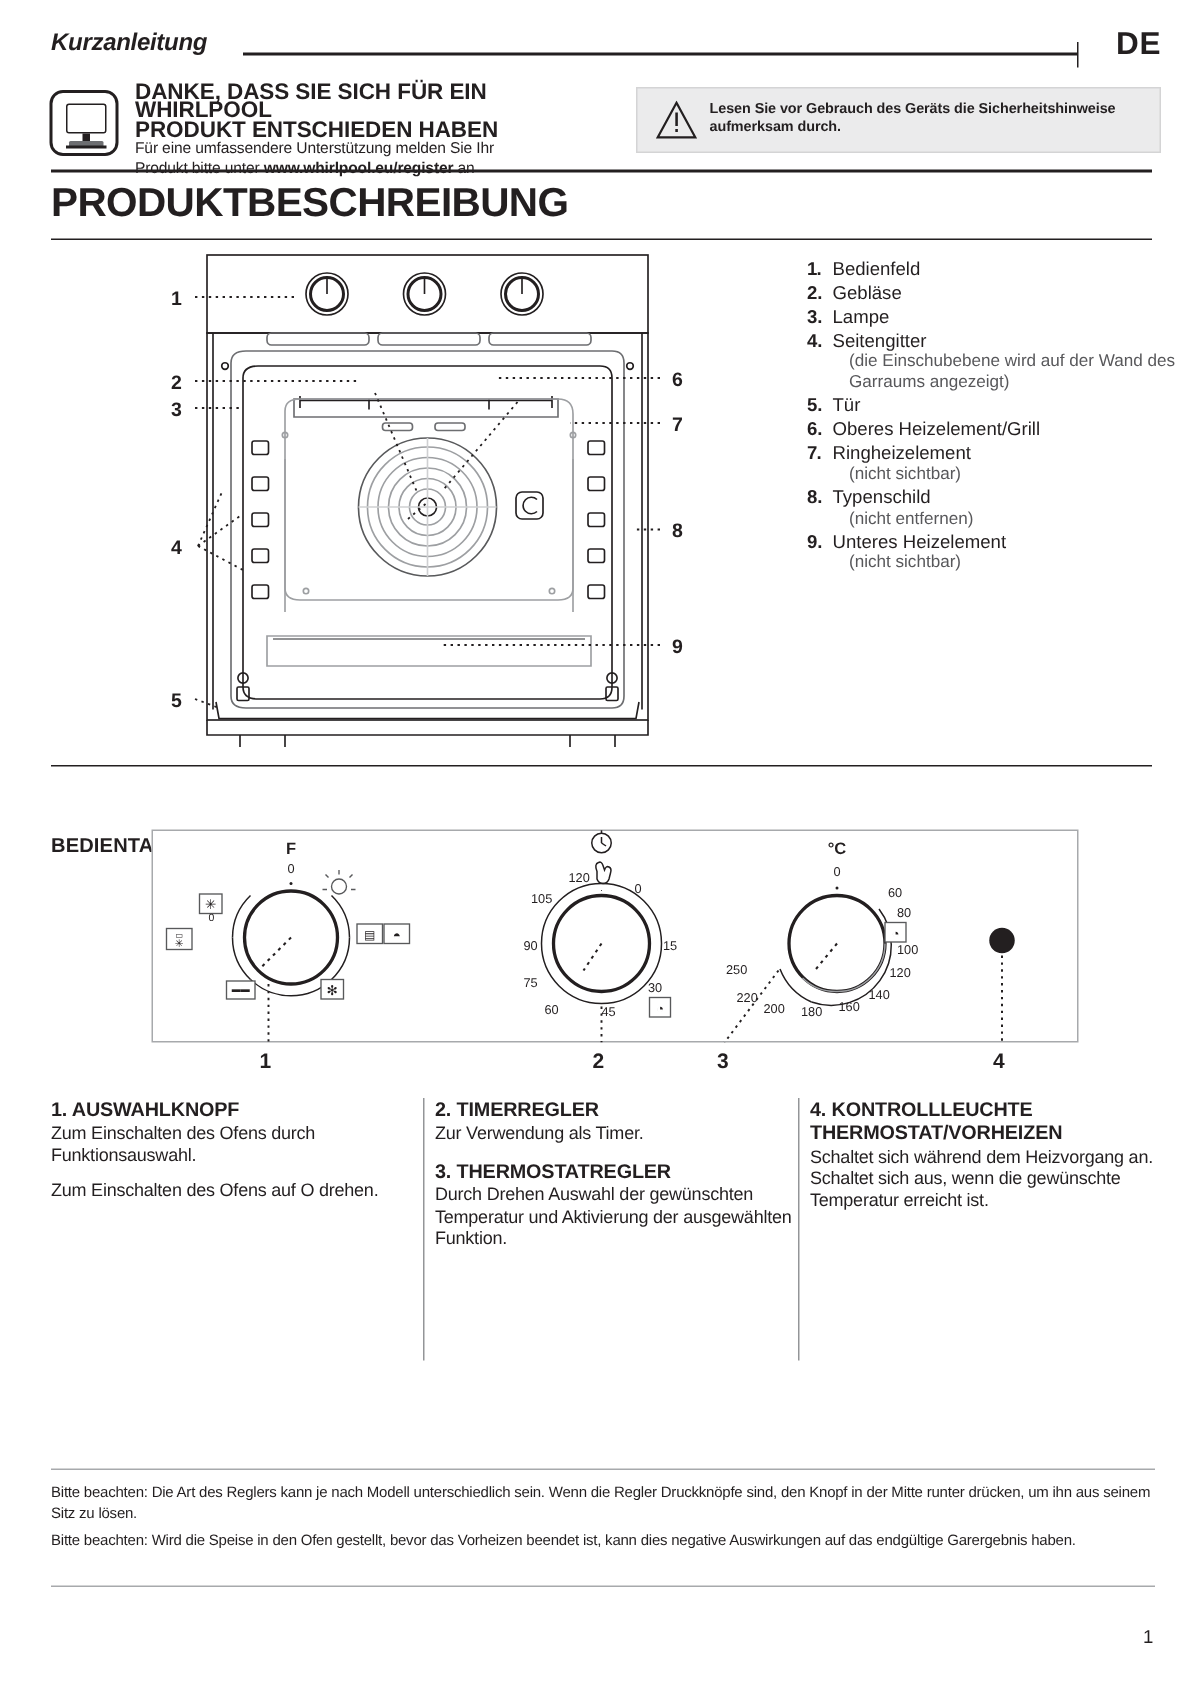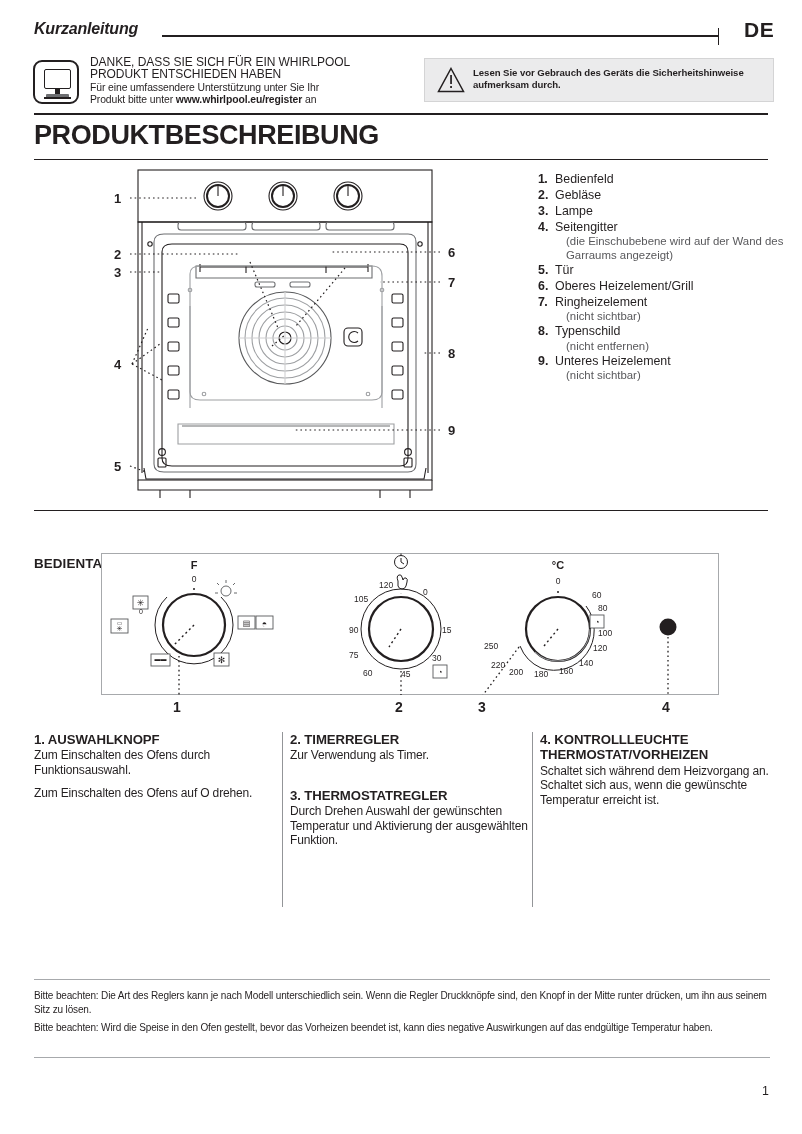--- a/index.html
+++ b/index.html
@@ -53,21 +53,21 @@
   .monitor-ico .base {
     position: absolute; left: 11px; top: 32px; width: 23px; height: 4px;
     background: #6d6e71; border-radius: 1px;
   }
   .monitor-ico .base2 {
     position: absolute; left: 9px; top: 35px; width: 27px; height: 2.2px;
     background: #231f20;
   }
   .thanks-text { position: absolute; left: 57px; top: 0px; width: 313px; }
   .thanks-title {
-    font-size: 12px; font-weight: normal; line-height: 12.4px;
+    font-size: 15px; font-weight: bold; line-height: 12.4px;
     letter-spacing: -0.05px;
   }
   .thanks-body {
     font-size: 10.4px; line-height: 12.6px; margin-top: 1px;
     letter-spacing: -0.1px;
   }
   .thanks-body b { font-weight: bold; }
 
   
   .warnbox {
@@ -185,21 +185,21 @@
       <div class="neck"></div>
       <div class="base"></div>
       <div class="base2"></div>
     </div>
     <div class="thanks-text">
       <div class="thanks-title">
         <span>DANKE, DASS SIE SICH FÜR EIN WHIRLPOOL</span><br>
         <span>PRODUKT ENTSCHIEDEN HABEN</span>
       </div>
       <div class="thanks-body">
-        <span>Für eine umfassendere Unterstützung unter Sie Ihr</span><br>
+        <span>Für eine umfassendere Unterstützung melden Sie Ihr</span><br>
         <span>Produkt bitte unter </span><b>www.whirlpool.eu/register</b><span> an</span>
       </div>
     </div>
   </div>
 
   <div class="warnbox">
     <svg class="warn-tri" viewBox="0 0 28 26">
       <path d="M14 1.5 L26.5 24.5 L1.5 24.5 Z" fill="none" stroke="#231f20" stroke-width="1.5"></path>
       <rect x="13.2" y="8" width="1.7" height="9" fill="#231f20"></rect>
       <rect x="13.2" y="19" width="1.7" height="2" fill="#231f20"></rect>
@@ -476,31 +476,31 @@
     <h3>1. AUSWAHLKNOPF</h3>
     <p>Zum Einschalten des Ofens durch Funktionsauswahl.</p>
     <p>Zum Einschalten des Ofens auf  O drehen.</p>
   </div>
 
   <div class="vdiv" style="left:282px;"></div>
 
   <div class="desc col2">
     <h3>2. TIMERREGLER</h3>
     <p>Zur Verwendung als Timer.</p>
-    <h3 style="margin-top:25px;">3. THERMOSTATREGLER</h3>
+    <h3 style="margin-top:10px;">3. THERMOSTATREGLER</h3>
     <p>Durch Drehen Auswahl der gewünschten Temperatur und Aktivierung der ausgewählten Funktion.</p>
   </div>
 
   <div class="vdiv" style="left:532px;"></div>
 
   <div class="desc col3">
     <h3>4. KONTROLLLEUCHTE THERMOSTAT/VORHEIZEN</h3>
     <p>Schaltet sich während dem Heizvorgang an. Schaltet sich aus, wenn die gewünschte Temperatur erreicht ist.</p>
   </div>
 
   <div class="foot-rule" style="top:979px;"></div>
   <div class="foot" style="top:989px;">Bitte beachten: Die Art des Reglers kann je nach Modell unterschiedlich sein. Wenn die Regler Druckknöpfe sind, den Knopf in der Mitte runter drücken, um ihn aus seinem Sitz zu lösen.</div>
-  <div class="foot" style="top:1021px;">Bitte beachten: Wird die Speise in den Ofen gestellt, bevor das Vorheizen beendet ist, kann dies negative Auswirkungen auf das endgültige Temperatur haben.</div>
+  <div class="foot" style="top:1021px;">Bitte beachten: Wird die Speise in den Ofen gestellt, bevor das Vorheizen beendet ist, kann dies negative Auswirkungen auf das endgültige Garergebnis haben.</div>
   <div class="foot-rule" style="top:1057px;"></div>
 
   <div class="pageno">1</div>
 
 </div>
 
 </body></html>

